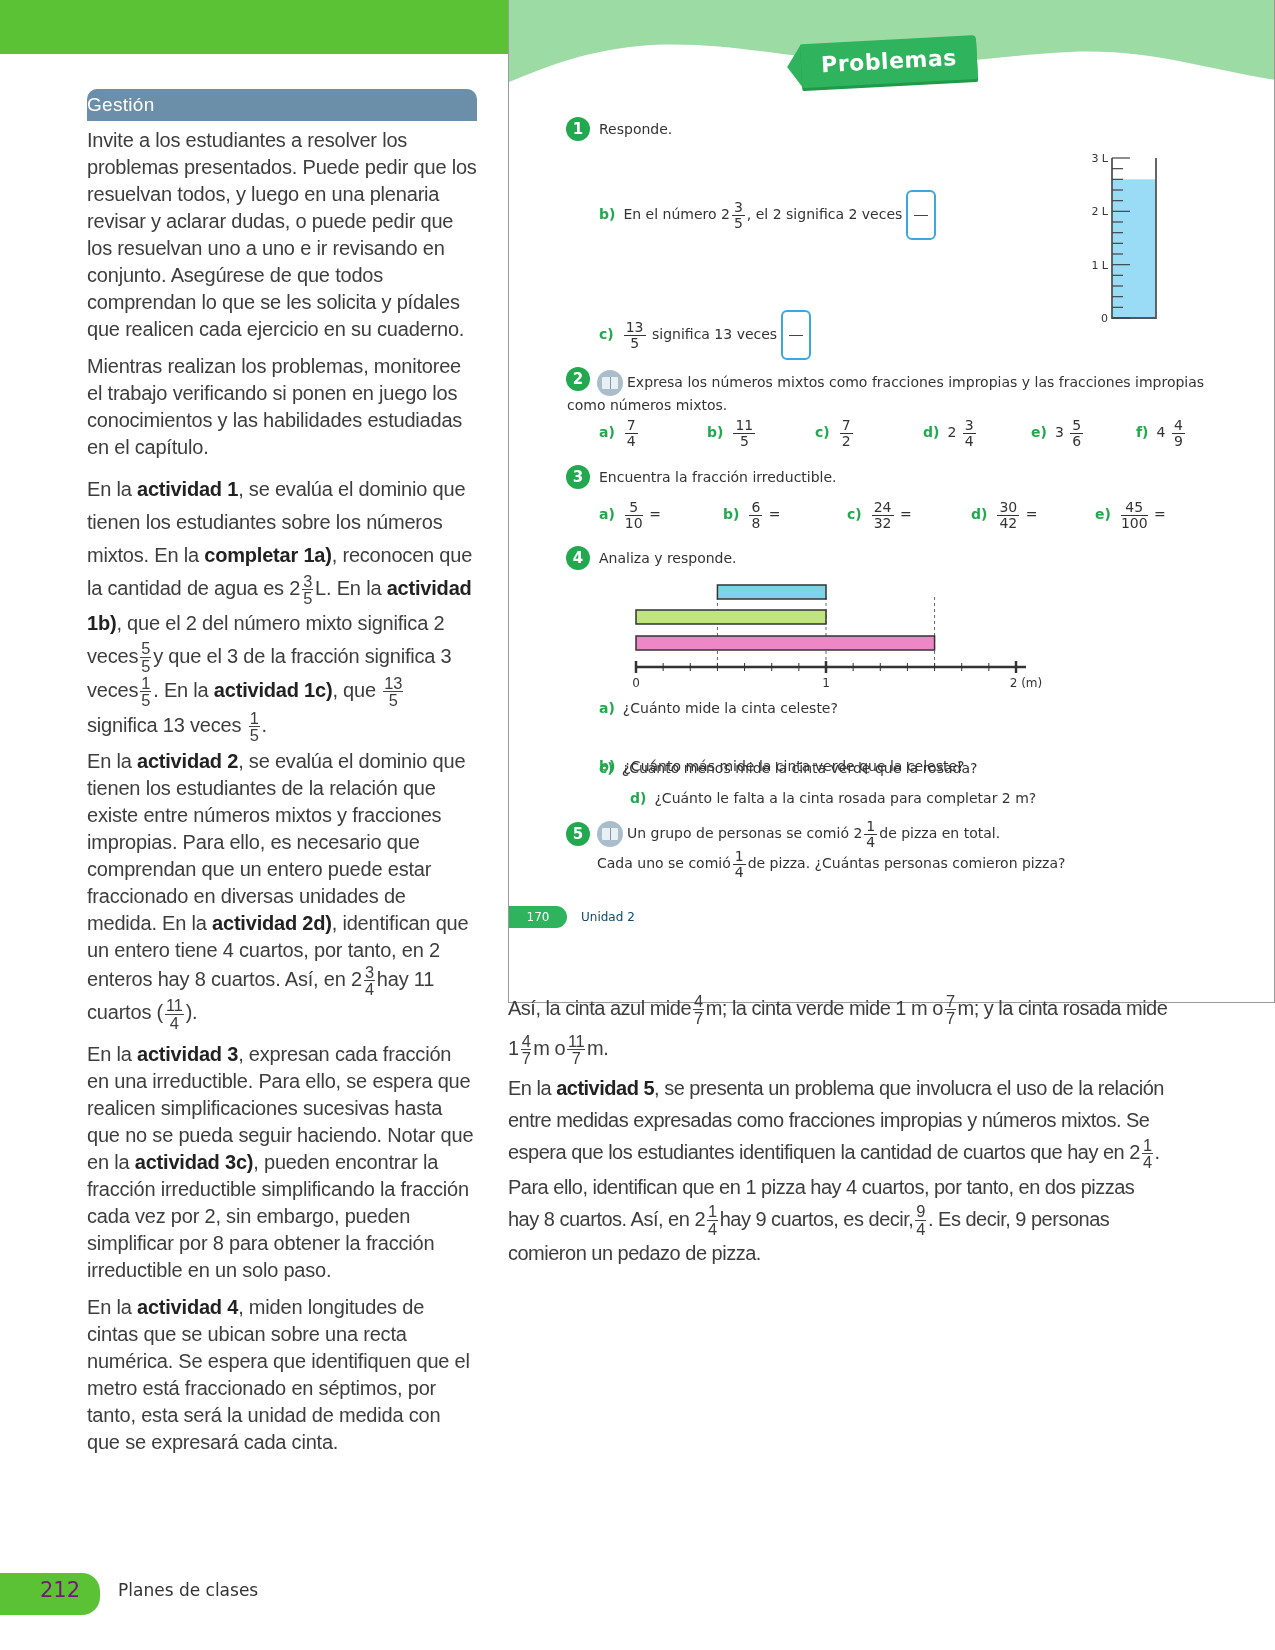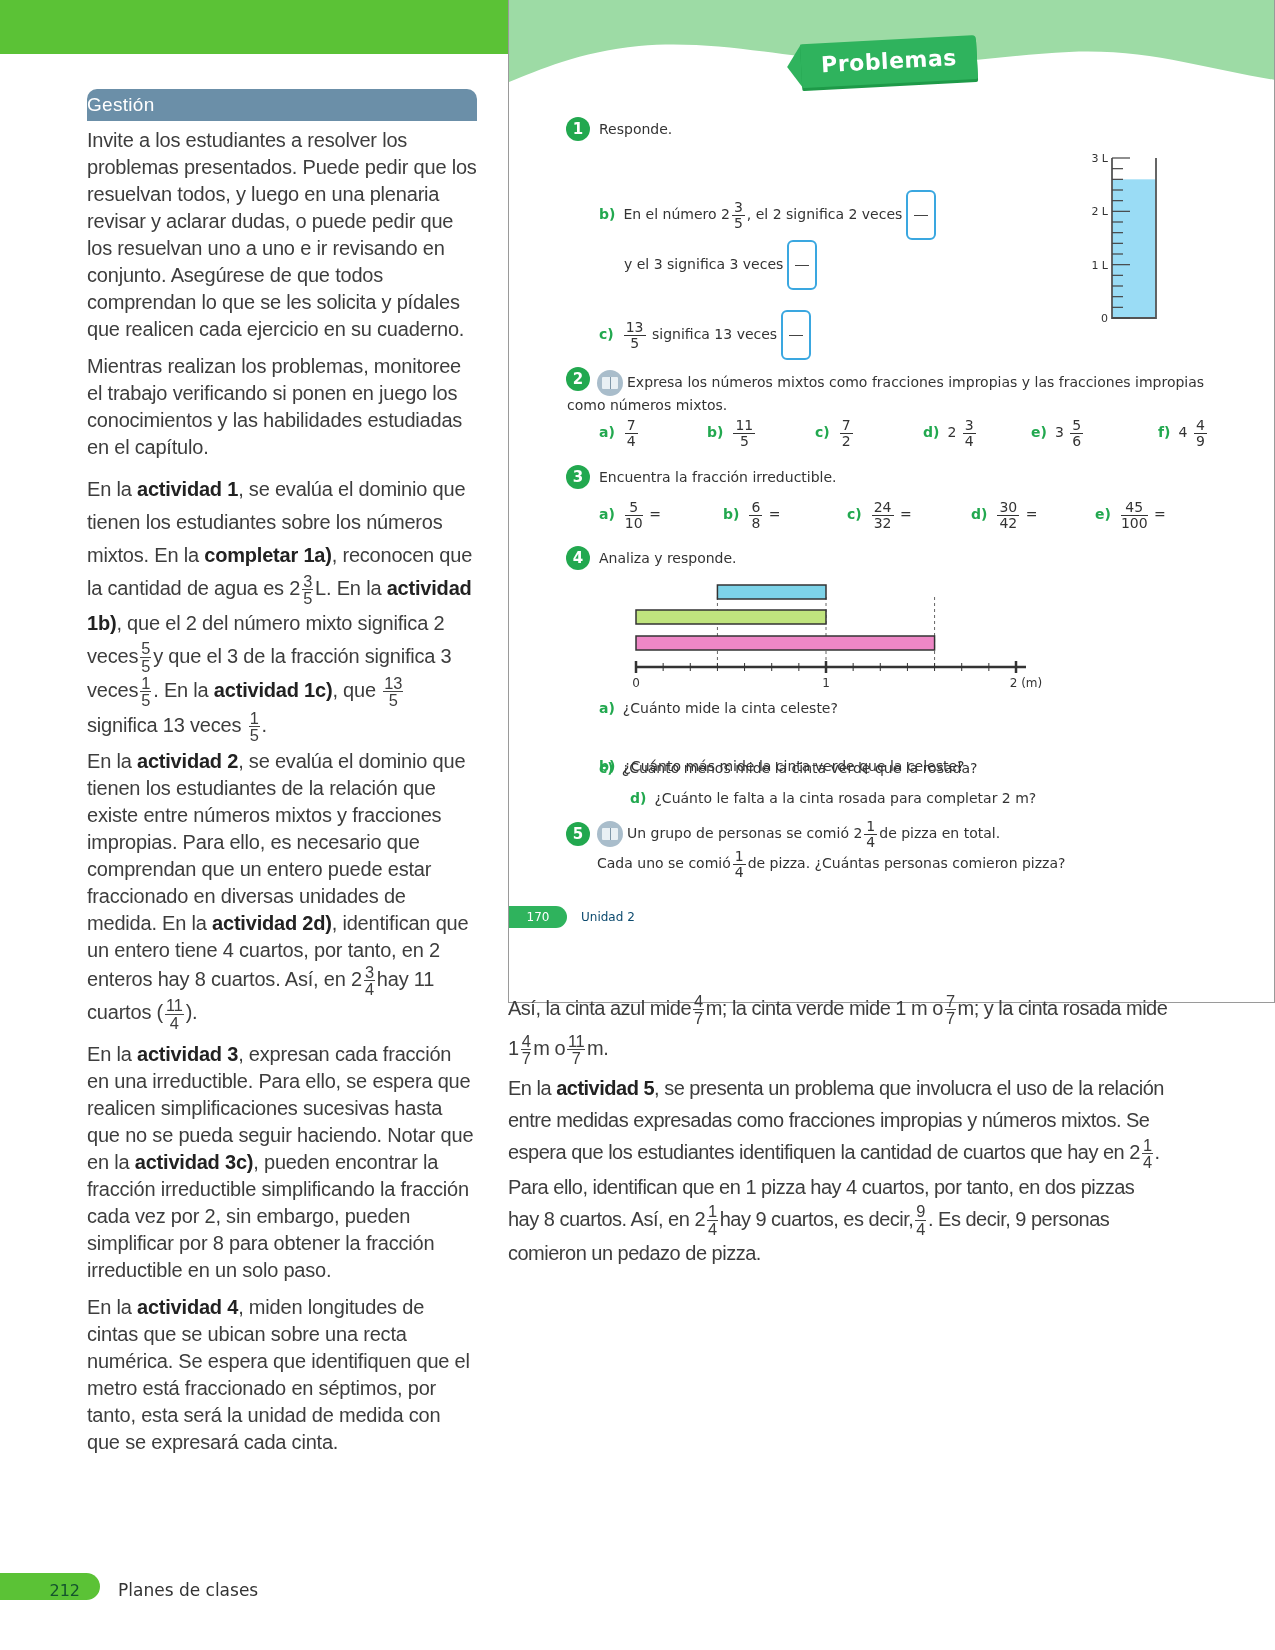--- a/index.html
+++ b/index.html
@@ -43,21 +43,21 @@
   
   .book-page-num { position: absolute; left: 0; top: 906px; width: 58px; height: 22px; background: #2fb35d; border-radius: 0 11px 11px 0; color: #fff; font-size: 12px; text-align: center; line-height: 22px; font-family: "DejaVu Sans", sans-serif; }
   .book-unit { position: absolute; left: 72px; top: 910px; font-size: 12px; color: #0c4a6e; font-family: "DejaVu Sans", sans-serif; }
 
   
   .right-text { position: absolute; left: 508px; top: 988px; width: 660px; }
   .rp { font-size: 20px; line-height: 32px; color: #3d3d3d; letter-spacing: -0.5px; }
   .rp b { color: #222; }
 
   
-  .page-num { position: absolute; left: 0; top: 1573px; width: 100px; height: 27px; background: #5bc236; border-radius: 0 18px 18px 0; color: #14532d; font-size: 16px; line-height: 35px; text-align: right; padding-right: 20px; font-family: "DejaVu Sans", sans-serif; }
+  .page-num { position: absolute; left: 0; top: 1573px; width: 100px; height: 42px; background: #5bc236; border-radius: 0 18px 18px 0; color: #701a75; font-size: 21px; line-height: 35px; text-align: right; padding-right: 20px; font-family: "DejaVu Sans", sans-serif; }
   .page-label { position: absolute; left: 118px; top: 1580px; font-size: 17px; color: #333; font-family: "DejaVu Sans", sans-serif; }
 </style>
 </head>
 <body>
 
 <div class="top-band"></div>
 
 <div class="left-col">
   <div class="gestion-header">Gestión</div>
   <p class="lp" style="margin-top:6px">Invite a los estudiantes a resolver los problemas presentados. Puede pedir que los resuelvan todos, y luego en una plenaria revisar y aclarar dudas, o puede pedir que los resuelvan uno a uno e ir revisando en conjunto. Asegúrese de que todos comprendan lo que se les solicita y pídales que realicen cada ejercicio en su cuaderno.</p>
@@ -112,23 +112,20 @@
   </div>
 
   <div class="num-badge" style="left:57px; top:117px;">1</div>
   <div class="bk" style="left:90px; top:121px;">Responde.</div>
   <div class="bk" style="left:90px; top:190px;">
     <span class="lbl">b)</span><span>En el número 2</span><span class="bfrac">
         <span class="n">3</span>
         <span class="d">5</span>
       </span><span>, el 2 significa 2 veces</span><span class="ansbox"></span>
   </div>
-  <div class="bk" style="left:115px; top:240px;">
-    <span>y el 3 significa 3 veces</span><span class="ansbox"></span>
-  </div>
   <div class="bk" style="left:90px; top:310px;">
     <span class="lbl">c)</span><span class="bfrac">
         <span class="n">13</span>
         <span class="d">5</span>
       </span> <span>significa 13 veces</span><span class="ansbox"></span>
   </div>
 
   <div class="num-badge" style="left:57px; top:367px;">2</div>
   <div class="bk" style="left:58px; top:370px; width:650px; line-height:19px; text-indent:30px;">
     <span class="book-icon" style="text-indent:0"></span><span>Expresa los números mixtos como fracciones impropias y las fracciones impropias como números mixtos.</span>
@@ -147,21 +144,21 @@
           <span class="d">2</span>
         </span></div>
       <div style="position: absolute; left: 324px; top: 0px; white-space: nowrap;"><span class="lbl">d)</span><span>2</span> <span class="bfrac">
           <span class="n">3</span>
           <span class="d">4</span>
         </span></div>
       <div style="position: absolute; left: 432px; top: 0px; white-space: nowrap;"><span class="lbl">e)</span><span>3</span> <span class="bfrac">
           <span class="n">5</span>
           <span class="d">6</span>
         </span></div>
-      <div style="position: absolute; left: 559px; top: 0px; white-space: nowrap;"><span class="lbl">f)</span><span>4</span> <span class="bfrac">
+      <div style="position: absolute; left: 537px; top: 0px; white-space: nowrap;"><span class="lbl">f)</span><span>4</span> <span class="bfrac">
           <span class="n">4</span>
           <span class="d">9</span>
         </span></div>
     </div>
 
   <div class="num-badge" style="left:57px; top:465px;">3</div>
   <div class="bk" style="left:90px; top:469px;">Encuentra la fracción irreductible.</div>
   <div id="q3-items" class="bk" style="left:90px; top:500px; width:600px; height:40px;">
       <div style="position: absolute; left: 0px; top: 0px; white-space: nowrap;"><span class="lbl">a)</span><span class="bfrac">
           <span class="n">5</span>

